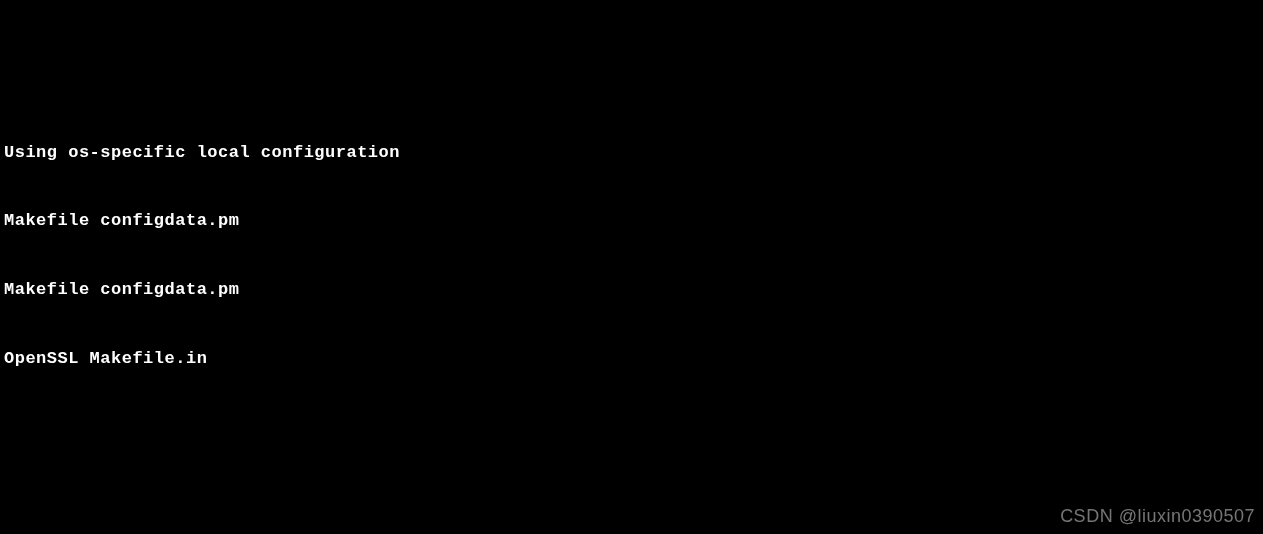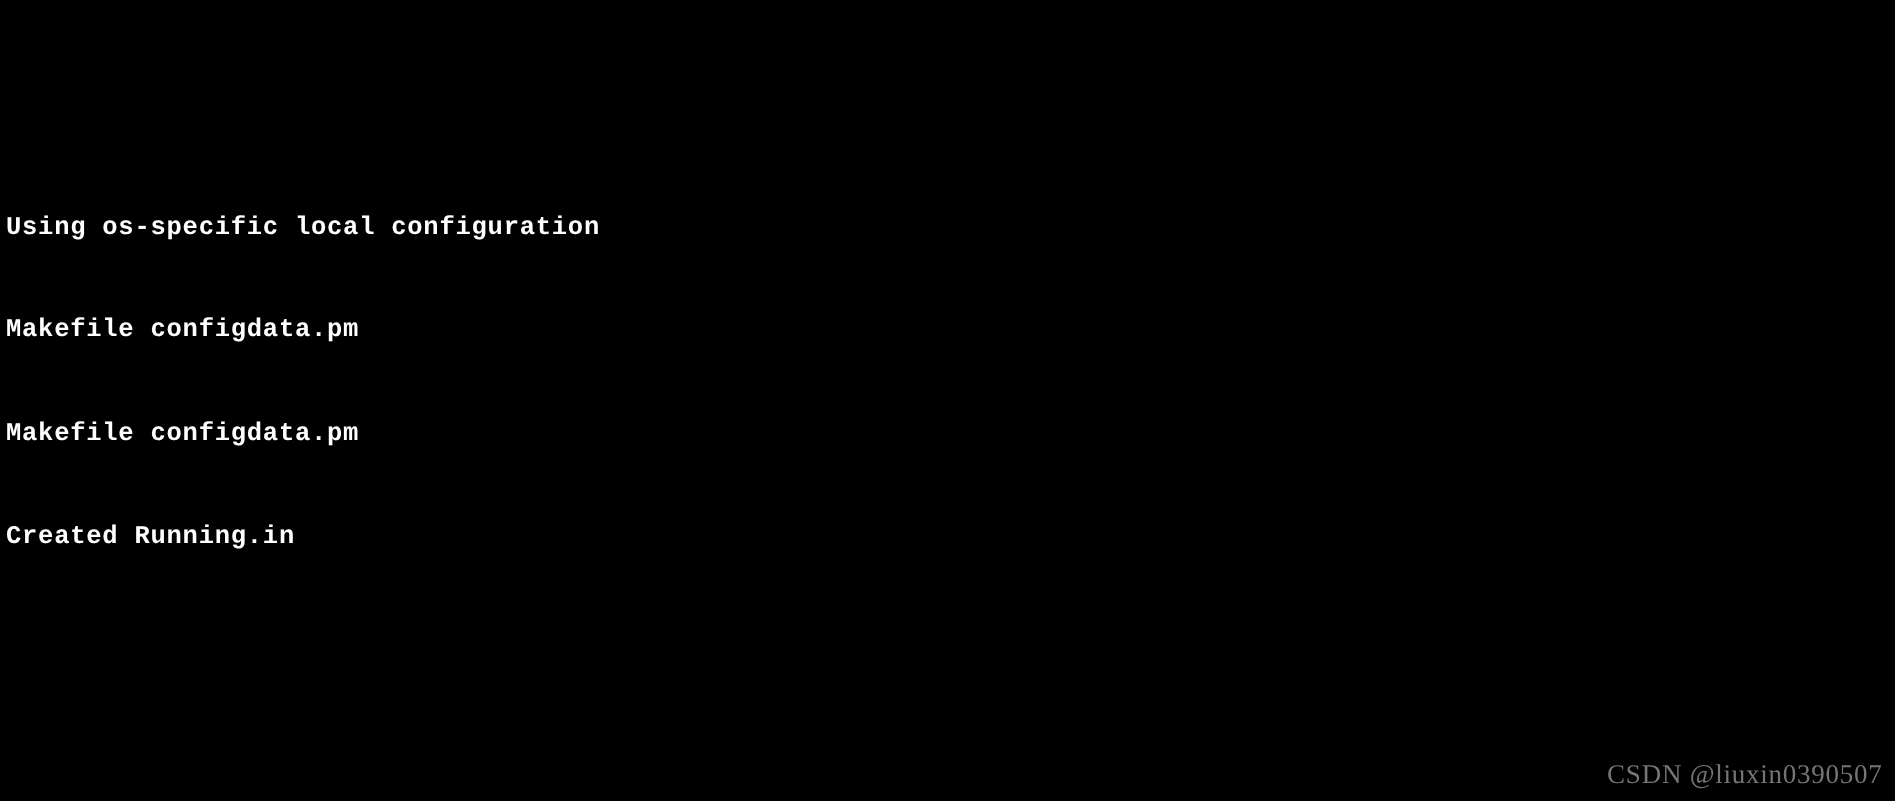--- a/index.html
+++ b/index.html
@@ -26,37 +26,37 @@
       letter-spacing: 0.5px;
     }
     .prompt {
       color: #ffffff;
     }
     .watermark {
       position: absolute;
       bottom: 6px;
       right: 8px;
       color: rgba(180, 180, 180, 0.65);
-      font-family: Liberation Serif, serif;
+      font-family: Liberation Sans, sans-serif;
       font-size: 18px;
       font-weight: normal;
       letter-spacing: 0.5px;
       text-align: right;
     }
   </style>
 </head>
 <body>
 
 
 
 <div>
   <div class="terminal-line">Using os-specific local configuration</div>
   <div class="terminal-line">Makefile configdata.pm</div>
   <div class="terminal-line">Makefile configdata.pm</div>
-  <div class="terminal-line">Created Running.in</div>
+  <div class="terminal-line">OpenSSL Makefile.in</div>
   
   
   <div class="terminal-line"></div>
   
   
   
   
   
   
   

